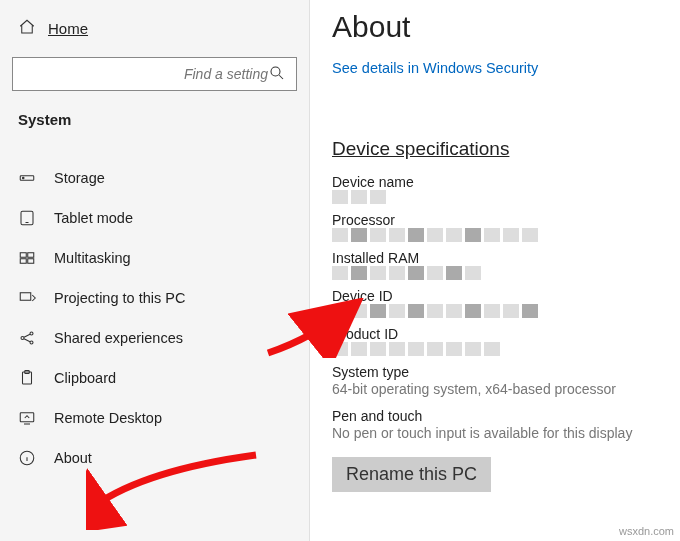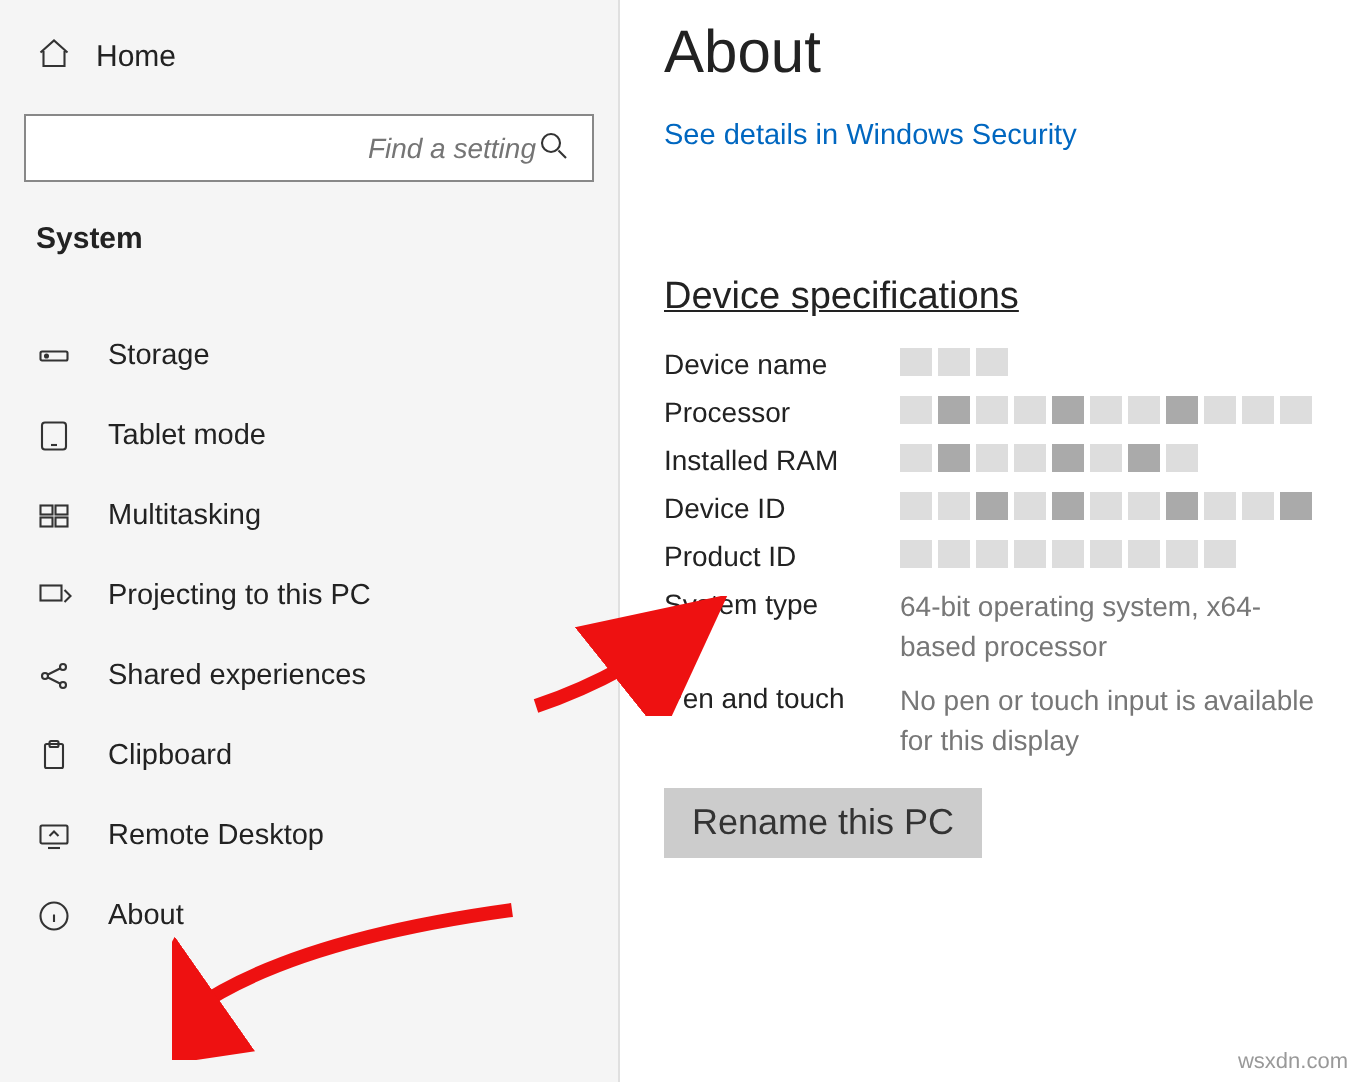--- a/index.html
+++ b/index.html
@@ -20,21 +20,21 @@
       border-right: 1px solid #e0e0e0;
       padding: 10px 6px;
     }
     .home-row {
       display: flex;
       align-items: center;
       gap: 12px;
       padding: 8px 12px;
       cursor: pointer;
     }
-    .home-row .label { font-size: 15px; }
+    .home-row .label { font-size: 15px; text-decoration: underline; }
     .search-box {
       margin: 10px 6px 14px 6px;
       border: 1px solid #888;
       background: #fff;
       display: flex;
       align-items: center;
       height: 34px;
       padding: 0 10px;
     }
     .search-box input {
@@ -80,20 +80,21 @@
       font-size: 19px;
       font-weight: 400;
       margin-top: 62px;
       margin-bottom: 14px;
       text-decoration: underline;
     }
     .spec-row {
       display: flex;
       align-items: flex-start;
       margin-bottom: 8px;
+      flex-direction: column;
     }
     .spec-label {
       width: 118px;
       font-size: 14px;
       color: #222;
       flex-shrink: 0;
     }
     .spec-value {
       font-size: 14px;
       color: #777;

